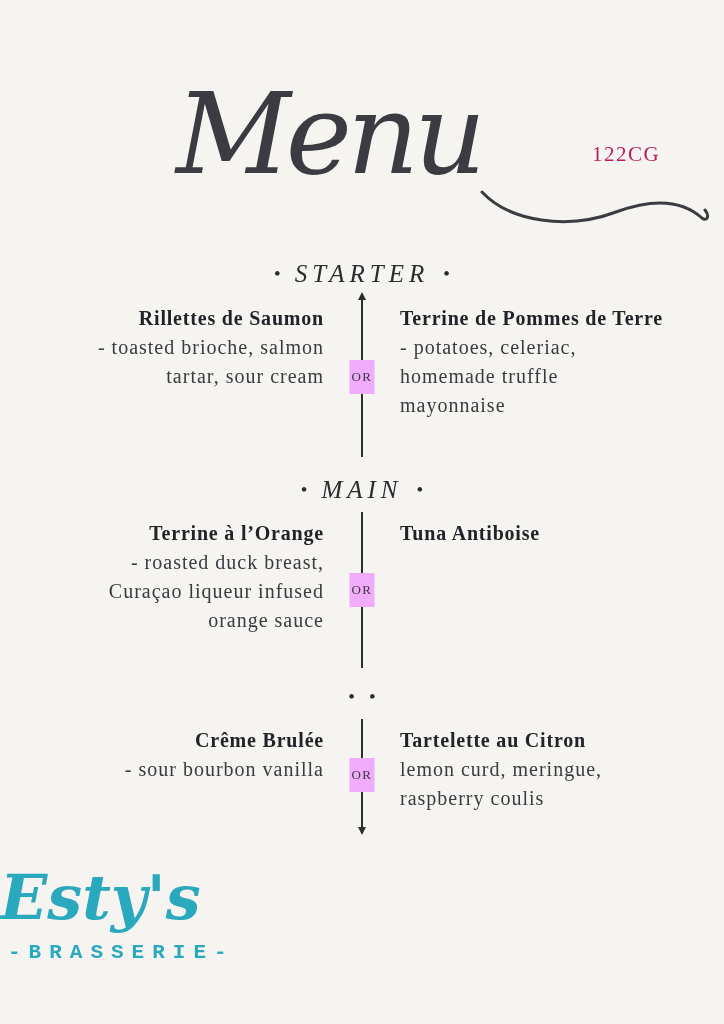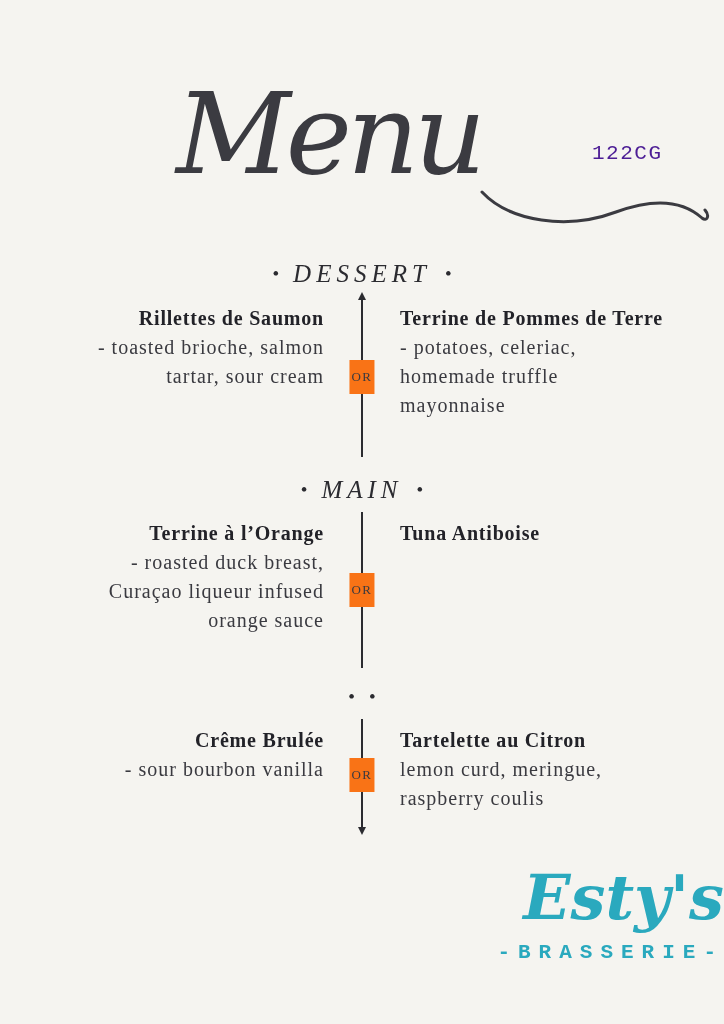--- a/index.html
+++ b/index.html
@@ -10,21 +10,21 @@
   
   .title-block{position:relative;height:238px;}
   .menu-word{
     position:absolute;left:176px;top:78px;
     font-family:"DejaVu Serif",serif;font-style:italic;font-weight:400;
     font-size:112px;line-height:1;color:#3b3b41;letter-spacing:-5px;
   }
   .swash{position:absolute;left:480px;top:176px;}
   .code{
     position:absolute;left:592px;top:142px;
-    font-size:21px;letter-spacing:1.5px;color:#4c1d95;font-family:Liberation Mono, monospace;
+    font-size:21px;letter-spacing:1.5px;color:#be185d;
   }
   
   .section-heading{
     display:flex;justify-content:center;align-items:center;gap:14px;
     font-style:italic;font-size:25px;letter-spacing:5px;height:30px;color:#2b2b30;
   }
   .section-heading .bullet{font-style:normal;font-size:19px;letter-spacing:0;}
   .sh-starter{margin-top:21px;}
   .sh-main{margin-top:16px;}
   .sh-dessert{margin-top:12px;}
@@ -38,30 +38,30 @@
   .col.right{text-align:left;padding-right:28px;}
   .item-title{font-weight:bold;font-size:20px;letter-spacing:0.8px;line-height:30px;color:#222228;}
   .item-desc{font-size:20px;letter-spacing:1px;line-height:29px;white-space:pre-line;color:#3a3a40;}
   
   .divider{position:relative;}
   .divider .line{
     position:absolute;left:50%;top:2px;bottom:2px;width:2px;margin-left:-1px;background:#2b2b30;
   }
   .divider .or-label{
     position:absolute;left:50%;top:50%;transform:translate(-50%,-50%);
-    background:#f97316;padding:9px 2px;font-size:13px;letter-spacing:1.5px;z-index:1;color:#3a3a40;
+    background:#f0abfc;padding:9px 2px;font-size:13px;letter-spacing:1.5px;z-index:1;color:#3a3a40;
   }
   .arrow{
     position:absolute;left:50%;transform:translateX(-50%);
     width:0;height:0;border-left:4.5px solid transparent;border-right:4.5px solid transparent;z-index:1;
   }
   .arrow.up{top:-3px;border-bottom:8px solid #2b2b30;}
   .arrow.down{bottom:-3px;border-top:8px solid #2b2b30;}
   
-  .footer{margin-top:30px;text-align:right;}
+  .footer{margin-top:30px;text-align:left;}
   .brand{
     font-family:"DejaVu Serif",serif;font-style:italic;font-weight:bold;
     font-size:62px;line-height:1.15;color:#2aa9be;
   }
   .tagline{
     margin-top:8px;font-family:Liberation Mono, monospace;font-weight:bold;
     font-size:21px;letter-spacing:8px;text-indent:8px;color:#2aa9be;
   }
 </style>
 </head>
@@ -73,21 +73,21 @@
     <div class="menu-word">Menu</div>
     <svg class="swash" width="230" height="60" viewBox="0 0 230 60">
       <path d="M 2 16 C 30 46, 88 54, 136 36 C 174 22, 202 24, 222 42 C 227 46, 230 40, 225 34" fill="none" stroke="#3b3b41" stroke-width="3" stroke-linecap="round"></path>
     </svg>
     <div class="code">122CG</div>
   </div>
 
   <section>
     <div class="section-heading sh-starter">
       <span class="bullet">•</span>
-      <span>DESSERT</span>
+      <span>STARTER</span>
       <span class="bullet">•</span>
     </div>
     <div class="items-row row-starter">
       <div class="col left">
         <div class="item-title">Rillettes de Saumon</div>
         <div class="item-desc">- toasted brioche, salmon
 tartar, sour cream</div>
       </div>
       <div class="divider">
         <span class="arrow up"></span>

